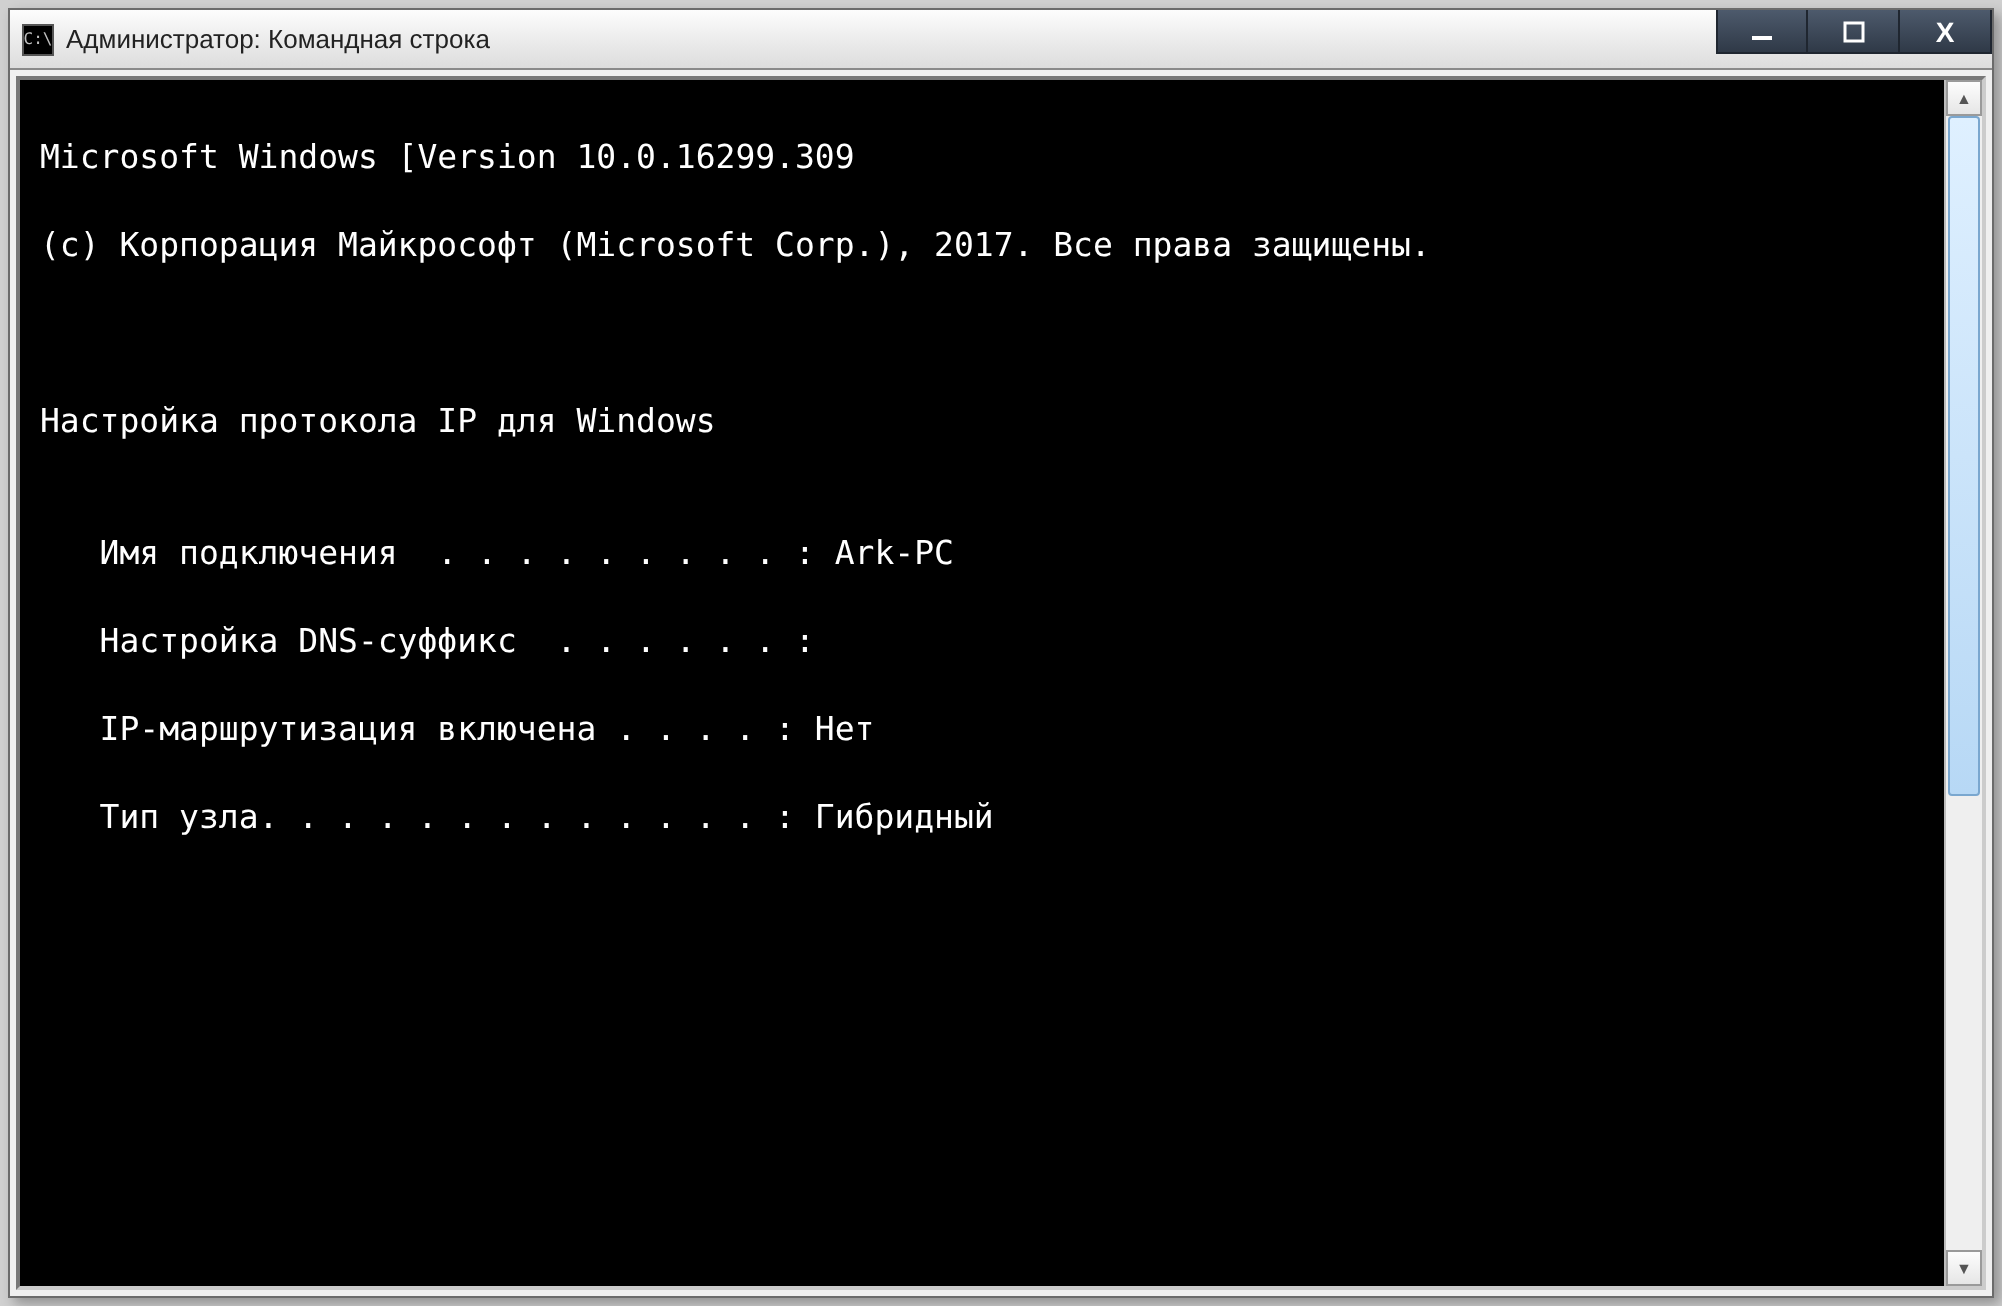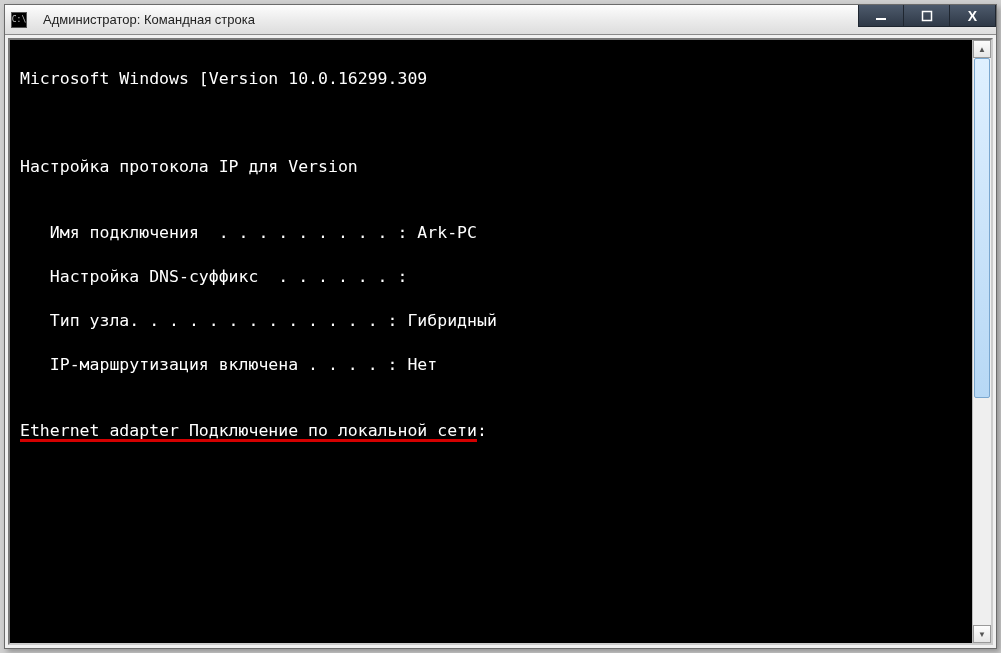--- a/index.html
+++ b/index.html
@@ -16,21 +16,21 @@
     border-bottom: 1px solid #8a8a8a;
     display: flex; align-items: center; padding-left: 6px;
     position: relative;
   }
   .titlebar .icon {
     width: 16px; height: 16px; background: #000; margin-right: 6px;
     display: flex; align-items: center; justify-content: center;
     color: #c0c0c0; font-size: 8px; font-family: monospace;
     border: 1px solid #555;
   }
-  .titlebar .title { font-size: 13px; color: #222; margin-left: 10px; }
+  .titlebar .title { font-size: 13px; color: #222; }
   .winbtns { position: absolute; right: 0; top: 0; display: flex; }
   .winbtn {
     width: 46px; height: 22px;
     background: linear-gradient(to bottom, #4d5a6c 0%, #2f3947 100%);
     border: 1px solid #1f2630; border-top: none;
     display: flex; align-items: center; justify-content: center;
     color: #fff; cursor: pointer;
   }
   .winbtn + .winbtn { border-left: none; }
   .winbtn:last-child { border-bottom-right-radius: 0; }
@@ -93,30 +93,30 @@
       </div>
       <div class="winbtn">
         <span class="glyph">X</span>
       </div>
     </div>
   </div>
 
   <div class="client">
     <div class="terminal">
 <span class="row"><span>Microsoft Windows [Version </span><span class="ver-inline">10.0.16299.309</span></span>
+<span class="row">(c) Корпорация Майкрософт (Microsoft Corp.), 2017. Все права защищены.</span>
 <span class="row"></span>
 <span class="row"></span>
-<span class="row">Настройка протокола IP для Version</span>
+<span class="row">Настройка протокола IP для Windows</span>
 <span class="row"></span>
 <span class="row">   Имя подключения  . . . . . . . . . : Ark-PC</span>
 <span class="row">   Настройка DNS-суффикс  . . . . . . :</span>
+<span class="row">   IP-маршрутизация включена . . . . : Нет</span>
 <span class="row">   Тип узла. . . . . . . . . . . . . : Гибридный</span>
-<span class="row">   IP-маршрутизация включена . . . . : Нет</span>
 <span class="row"></span>
-<span class="row"><span class="underline-red">Ethernet adapter Подключение по локальной сети</span><span>:</span></span>
 <span class="row"></span>
 
 
 
 
 
 
 
 
 

